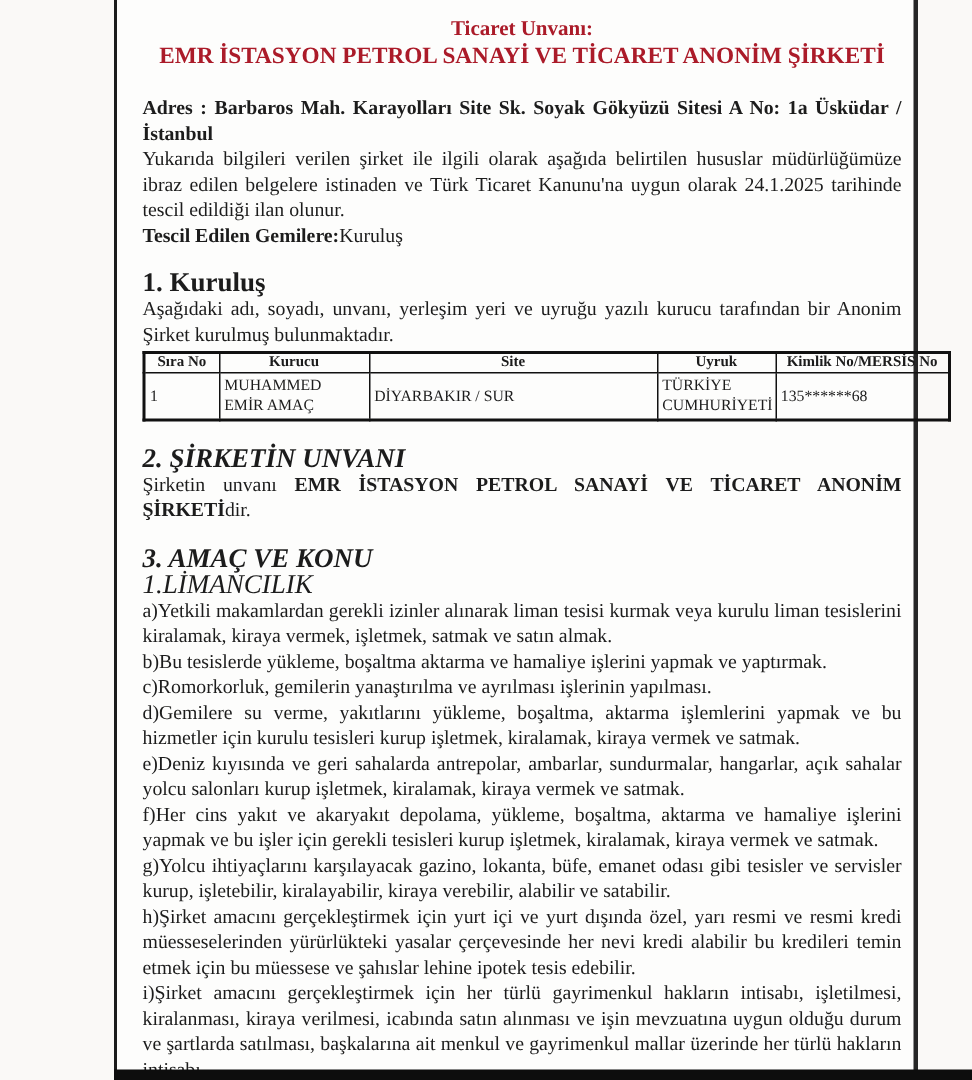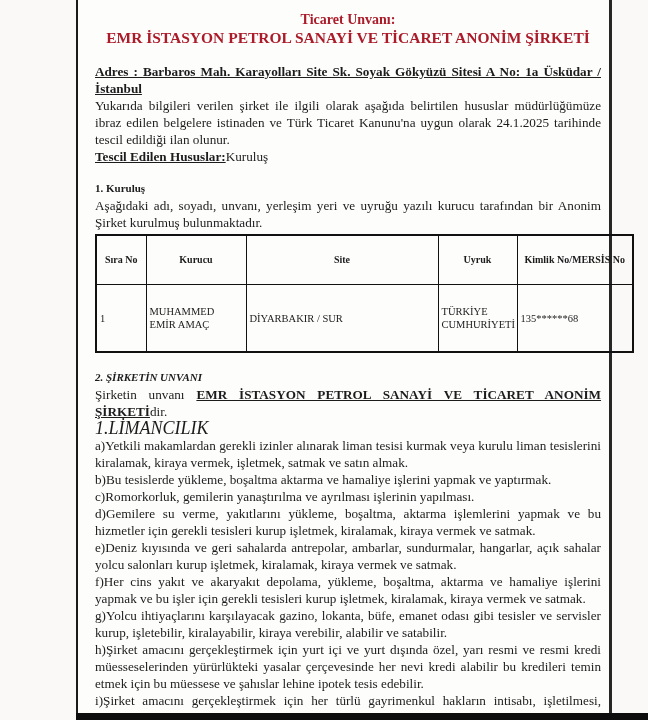--- a/index.html
+++ b/index.html
@@ -40,37 +40,37 @@
     font-weight: bold;
     font-size: 15.5px;
     line-height: 18px;
     margin-top: 1px;
   }
   .para {
     font-size: 13.2px;
     line-height: 17px;
     text-align: justify;
   }
-  .bold { font-weight: bold; text-decoration: underline; }
+  .bold { font-weight: bold; }
   .addr { margin-top: 16px; }
   .heading {
     font-weight: bold;
-    font-size: 11px;
+    font-size: 18px;
     line-height: 17px;
     margin-top: 15px;
   }
   table.founders {
     border-collapse: collapse;
     width: 100%;
     margin-top: 3px;
     table-layout: fixed;
   }
   table.founders th, table.founders td {
     border: 1px solid #111;
-    padding: 18px 3px;
+    padding: 0 3px;
     overflow: hidden;
   }
   table.founders { border: 2px solid #111; }
   table.founders th {
     font-size: 10px;
     line-height: 12px;
     text-align: center;
     font-weight: bold;
   }
   table.founders td {
@@ -99,21 +99,21 @@
 
   <div class="title-label red">Ticaret Unvanı:</div>
 
   <div class="title-company red">EMR İSTASYON PETROL SANAYİ VE TİCARET ANONİM ŞİRKETİ</div>
 
   <div class="para bold addr">Adres : Barbaros Mah. Karayolları Site Sk. Soyak Gökyüzü Sitesi A No: 1a Üsküdar / İstanbul</div>
 
   <div class="para">Yukarıda bilgileri verilen şirket ile ilgili olarak aşağıda belirtilen hususlar müdürlüğümüze ibraz edilen belgelere istinaden ve Türk Ticaret Kanunu'na uygun olarak 24.1.2025 tarihinde tescil edildiği ilan olunur.</div>
 
   <div class="para">
-    <span class="bold">Tescil Edilen Hususlar:</span><span>Kuruluş</span>
+    <span class="bold">Tescil Edilen Gemilere:</span><span>Kuruluş</span>
   </div>
 
   <div class="heading">1. Kuruluş</div>
 
   <div class="para">Aşağıdaki adı, soyadı, unvanı, yerleşim yeri ve uyruğu yazılı kurucu tarafından bir Anonim Şirket kurulmuş bulunmaktadır.</div>
 
   <table class="founders">
     <colgroup>
       <col class="col-sira">
         <col class="col-kurucu">
@@ -140,27 +140,28 @@
       </tr>
     </tbody>
   </table>
 
   <div class="heading sec-gap">2. ŞİRKETİN UNVANI</div>
 
   <div class="para">
     <span>Şirketin unvanı </span><span class="bold">EMR İSTASYON PETROL SANAYİ VE TİCARET ANONİM ŞİRKETİ</span><span>dir.</span>
   </div>
 
+  <div class="heading sec-gap">3. AMAÇ VE KONU</div>
 
   <div class="subhead">1.LİMANCILIK</div>
 
   <div class="para">a)Yetkili makamlardan gerekli izinler alınarak liman tesisi kurmak veya kurulu liman tesislerini kiralamak, kiraya vermek, işletmek, satmak ve satın almak.</div>
   <div class="para">b)Bu tesislerde yükleme, boşaltma aktarma ve hamaliye işlerini yapmak ve yaptırmak.</div>
   <div class="para">c)Romorkorluk, gemilerin yanaştırılma ve ayrılması işlerinin yapılması.</div>
-  <div class="para">d)Gemilere su verme, yakıtlarını yükleme, boşaltma, aktarma işlemlerini yapmak ve bu hizmetler için gerekli tesisleri kurup işletmek, kiralamak, kiraya vermek ve satmak.</div>
+  <div class="para">d)Gemilere su verme, yakıtlarını yükleme, boşaltma, aktarma işlemlerini yapmak ve bu hizmetler için kurulu tesisleri kurup işletmek, kiralamak, kiraya vermek ve satmak.</div>
   <div class="para">e)Deniz kıyısında ve geri sahalarda antrepolar, ambarlar, sundurmalar, hangarlar, açık sahalar yolcu salonları kurup işletmek, kiralamak, kiraya vermek ve satmak.</div>
   <div class="para">f)Her cins yakıt ve akaryakıt depolama, yükleme, boşaltma, aktarma ve hamaliye işlerini yapmak ve bu işler için gerekli tesisleri kurup işletmek, kiralamak, kiraya vermek ve satmak.</div>
   <div class="para">g)Yolcu ihtiyaçlarını karşılayacak gazino, lokanta, büfe, emanet odası gibi tesisler ve servisler kurup, işletebilir, kiralayabilir, kiraya verebilir, alabilir ve satabilir.</div>
   <div class="para">h)Şirket amacını gerçekleştirmek için yurt içi ve yurt dışında özel, yarı resmi ve resmi kredi müesseselerinden yürürlükteki yasalar çerçevesinde her nevi kredi alabilir bu kredileri temin etmek için bu müessese ve şahıslar lehine ipotek tesis edebilir.</div>
   <div class="para">i)Şirket amacını gerçekleştirmek için her türlü gayrimenkul hakların intisabı, işletilmesi, kiralanması, kiraya verilmesi, icabında satın alınması ve işin mevzuatına uygun olduğu durum ve şartlarda satılması, başkalarına ait menkul ve gayrimenkul mallar üzerinde her türlü hakların intisabı.</div>
 
 </div>
 
 <div class="bottom-bar"></div>
 

